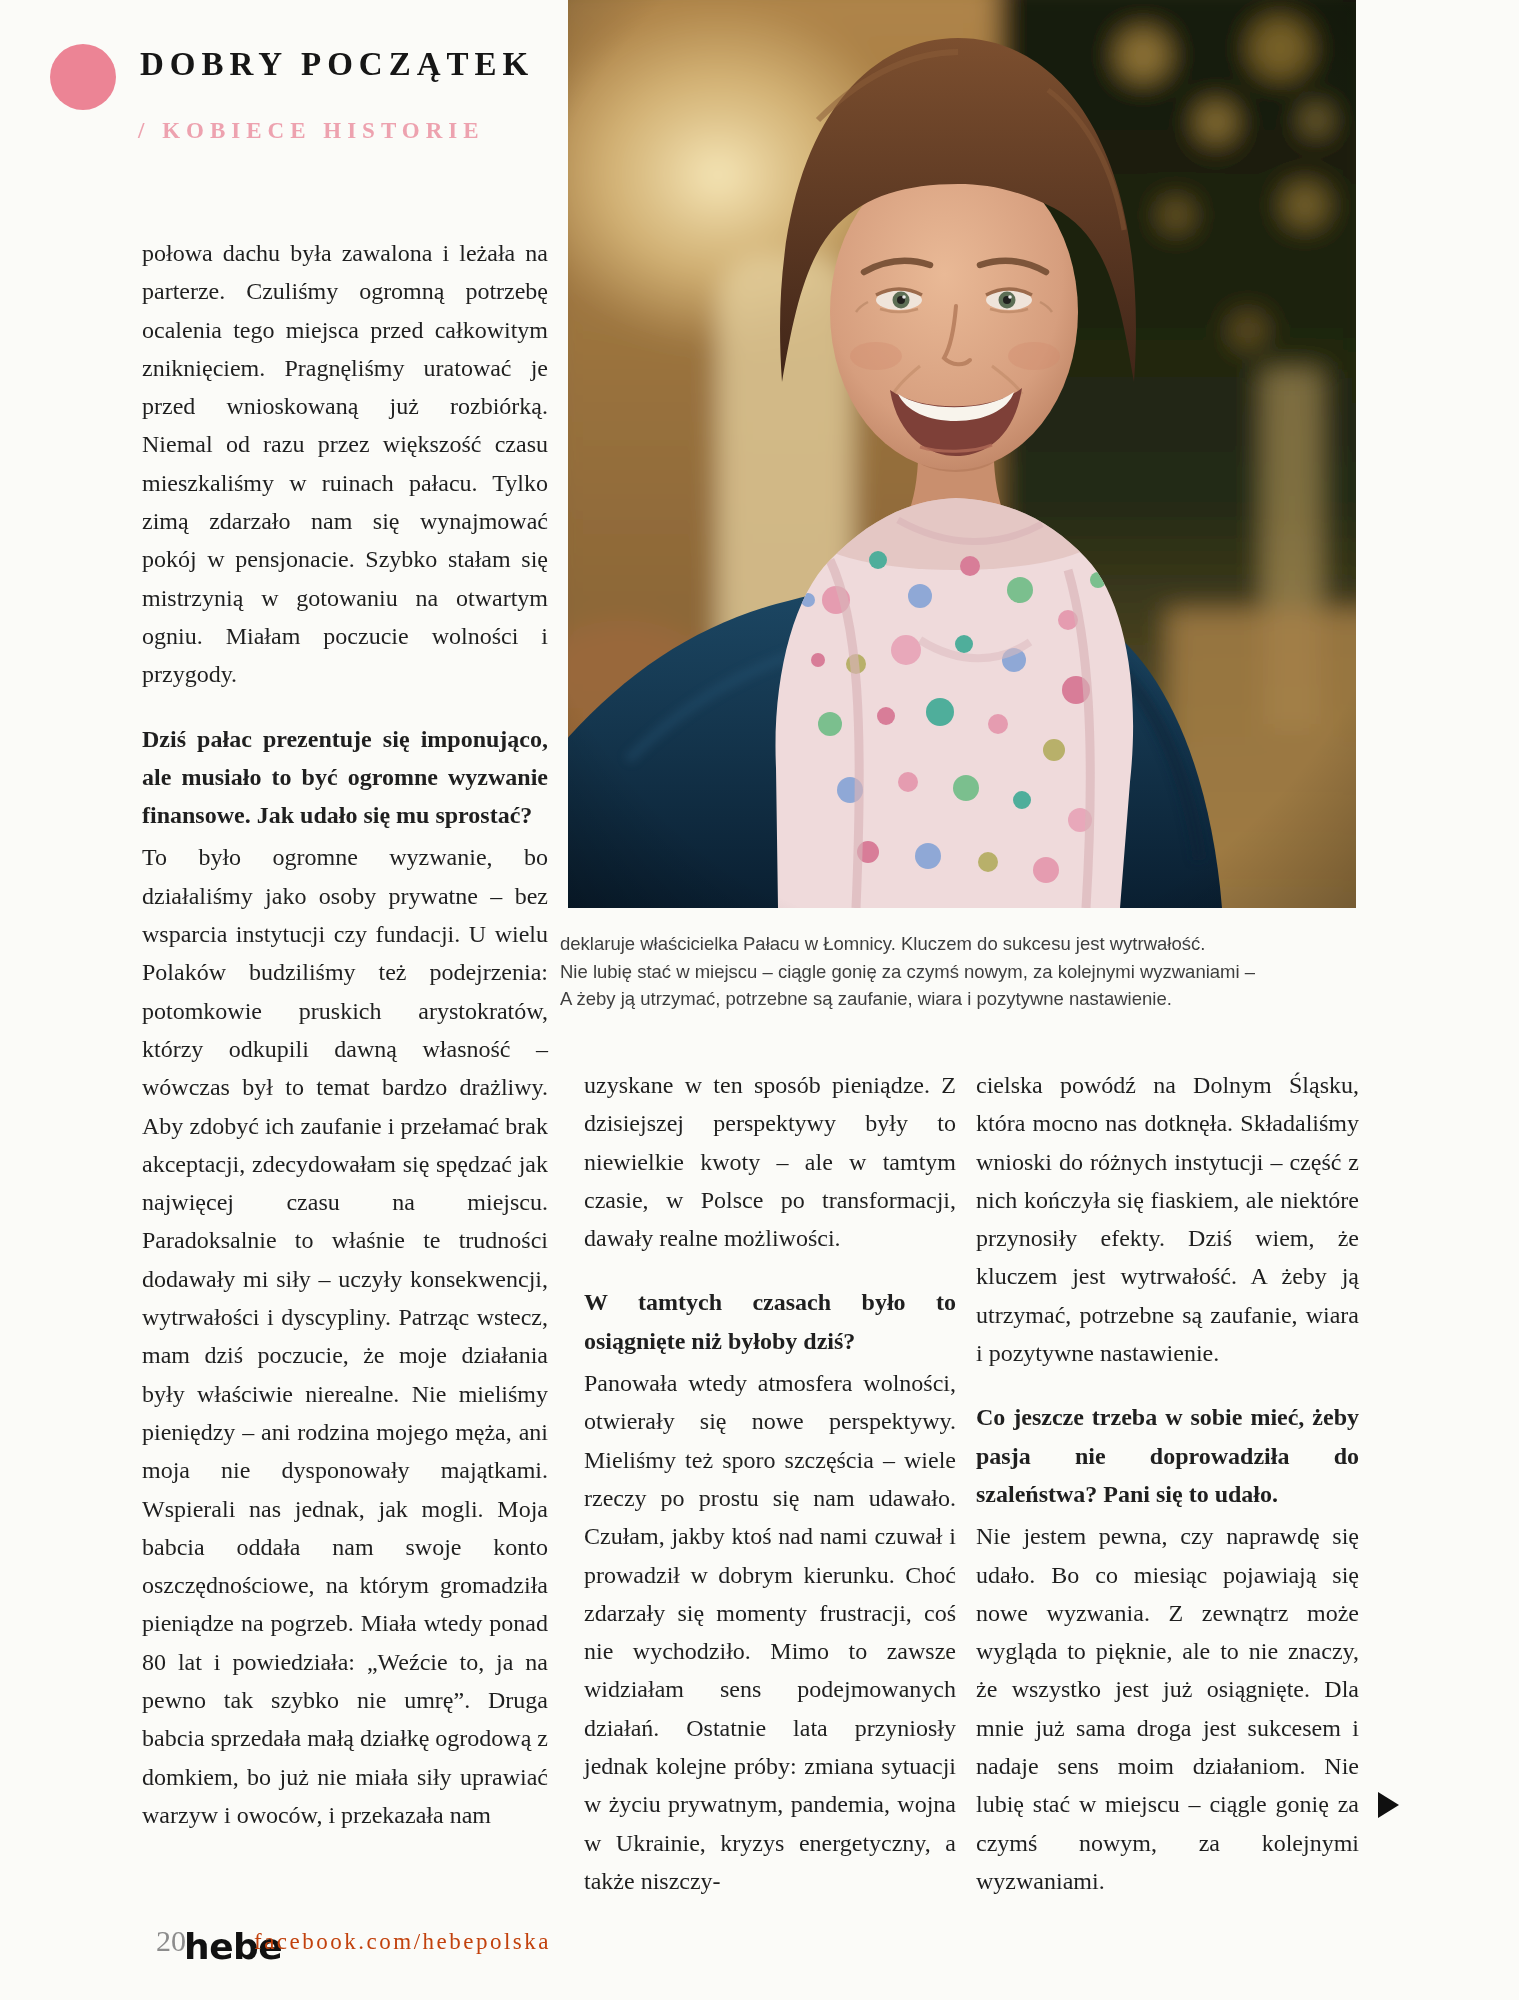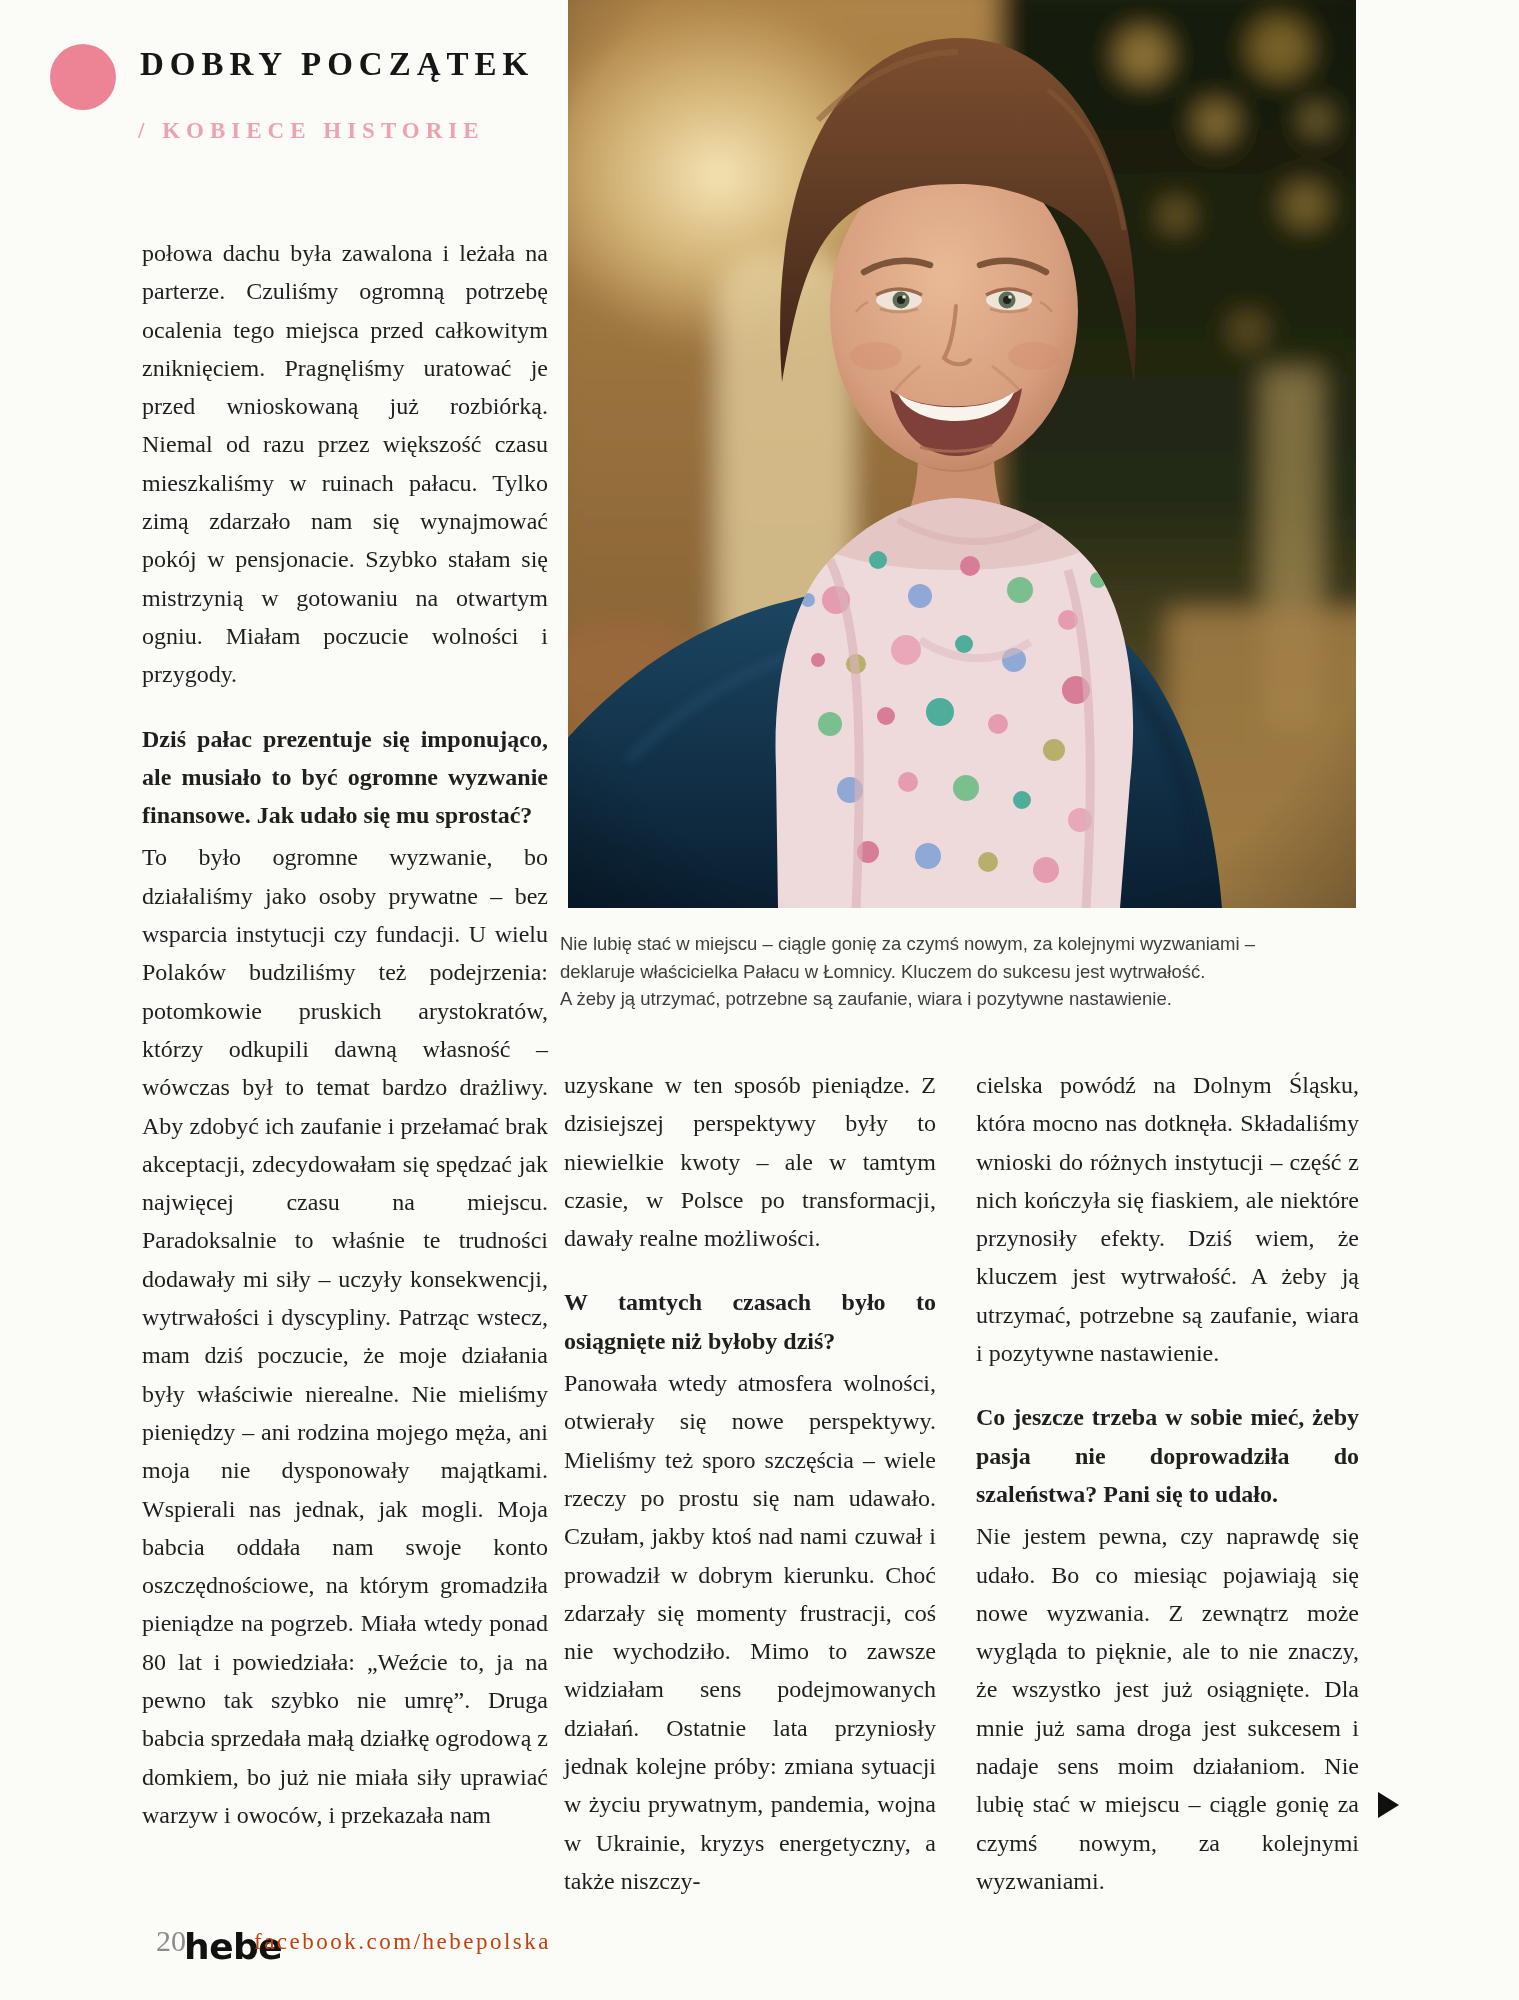--- a/index.html
+++ b/index.html
@@ -20,21 +20,21 @@
   .photo svg{display:block;}
   
   .caption{position:absolute;left:560px;top:930px;width:760px;
     font-family:"Liberation Sans","DejaVu Sans",sans-serif;font-size:18.5px;line-height:27.5px;color:#3e3e3e;}
   .caption div{white-space:nowrap;}
   
   .col{position:absolute;text-align:justify;font-size:24px;line-height:38.3px;}
   .col p{margin:4px;}
   .col p.q{font-weight:700;margin-top:26px;}
   .col-left{left:138px;top:230px;width:414px;}
-  .col-middle{left:560px;top:1062px;width:380px;}
+  .col-middle{left:580px;top:1062px;width:380px;}
   .col-right{left:972px;top:1062px;width:391px;}
   
   .next-arrow{position:absolute;left:1378px;top:1792px;width:0;height:0;
     border-left:21px solid #101010;border-top:13px solid transparent;border-bottom:13px solid transparent;}
   
   .footer-page-num{position:absolute;left:138px;top:1924px;font-size:30px;color:#8c8c8c;margin-left:18px;}
   .footer-logo{position:absolute;left:184px;top:1926px;font-family:"DejaVu Sans","Liberation Sans",sans-serif;
     font-weight:700;font-size:36px;color:#111;letter-spacing:-0.5px;}
   .footer-url{position:absolute;left:254px;top:1929px;font-size:23px;letter-spacing:2.5px;color:#c2410c;}
 </style>
@@ -196,22 +196,22 @@
           <path d="M 330 520 C 380 548 430 548 474 524" stroke="#d8b3b8" stroke-width="7" fill="none" opacity="0.6"></path>
           <path d="M 352 640 C 390 664 430 664 462 642" stroke="#ddbcc0" stroke-width="8" fill="none" opacity="0.55"></path>
         </g>
       </g>
 
       <rect width="788" height="908" fill="url(#vig)"></rect>
     </svg>
   </div>
 
   <div class="caption">
+    <div>deklaruje właścicielka Pałacu w Łomnicy. Kluczem do sukcesu jest wytrwałość.</div>
     <div>Nie lubię stać w miejscu – ciągle gonię za czymś nowym, za kolejnymi wyzwaniami –</div>
-    <div>deklaruje właścicielka Pałacu w Łomnicy. Kluczem do sukcesu jest wytrwałość.</div>
     <div>A żeby ją utrzymać, potrzebne są zaufanie, wiara i pozytywne nastawienie.</div>
   </div>
 
   <div class="col col-left">
     <p>połowa dachu była zawalona i leżała na parterze. Czuliśmy ogromną potrzebę ocalenia tego miejsca przed całkowitym zniknięciem. Pragnęliśmy uratować je przed wnioskowaną już rozbiórką. Niemal od razu przez większość czasu mieszkaliśmy w ruinach pałacu. Tylko zimą zdarzało nam się wynajmować pokój w pensjonacie. Szybko stałam się mistrzynią w gotowaniu na otwartym ogniu. Miałam poczucie wolności i przygody.</p>
     <p class="q">Dziś pałac prezentuje się imponująco, ale musiało to być ogromne wyzwanie finansowe. Jak udało się mu sprostać?</p>
     <p>To było ogromne wyzwanie, bo działaliśmy jako osoby prywatne – bez wsparcia instytucji czy fundacji. U wielu Polaków budziliśmy też podejrzenia: potomkowie pruskich arystokratów, którzy odkupili dawną własność – wówczas był to temat bardzo drażliwy. Aby zdobyć ich zaufanie i przełamać brak akceptacji, zdecydowałam się spędzać jak najwięcej czasu na miejscu. Paradoksalnie to właśnie te trudności dodawały mi siły – uczyły konsekwencji, wytrwałości i dyscypliny. Patrząc wstecz, mam dziś poczucie, że moje działania były właściwie nierealne. Nie mieliśmy pieniędzy – ani rodzina mojego męża, ani moja nie dysponowały majątkami. Wspierali nas jednak, jak mogli. Moja babcia oddała nam swoje konto oszczędnościowe, na którym gromadziła pieniądze na pogrzeb. Miała wtedy ponad 80 lat i powiedziała: „Weźcie to, ja na pewno tak szybko nie umrę”. Druga babcia sprzedała małą działkę ogrodową z domkiem, bo już nie miała siły uprawiać warzyw i owoców, i przekazała nam</p>
   </div>
 
   <div class="col col-middle">

